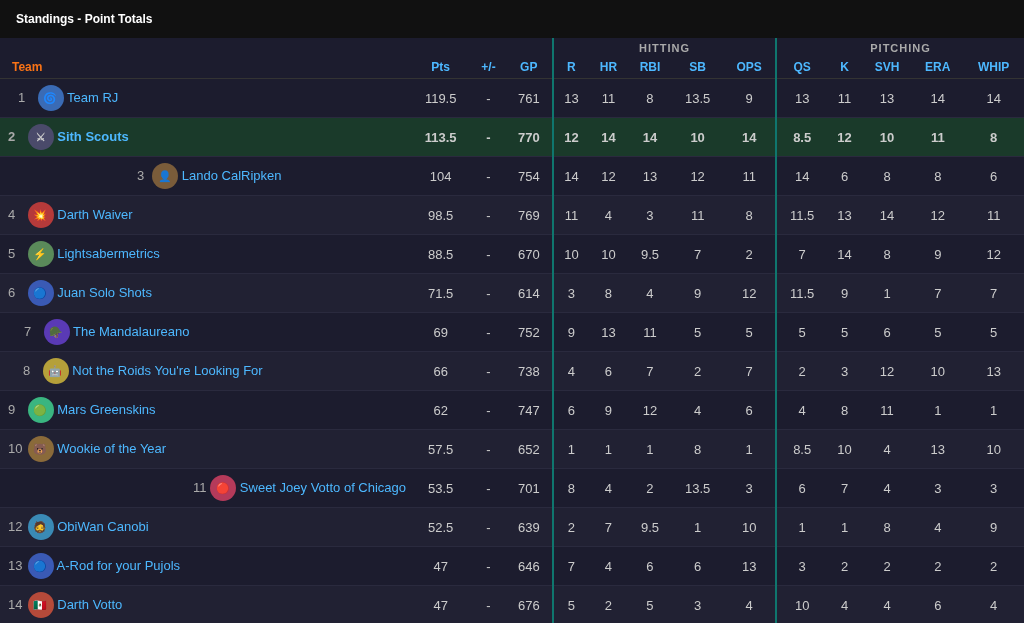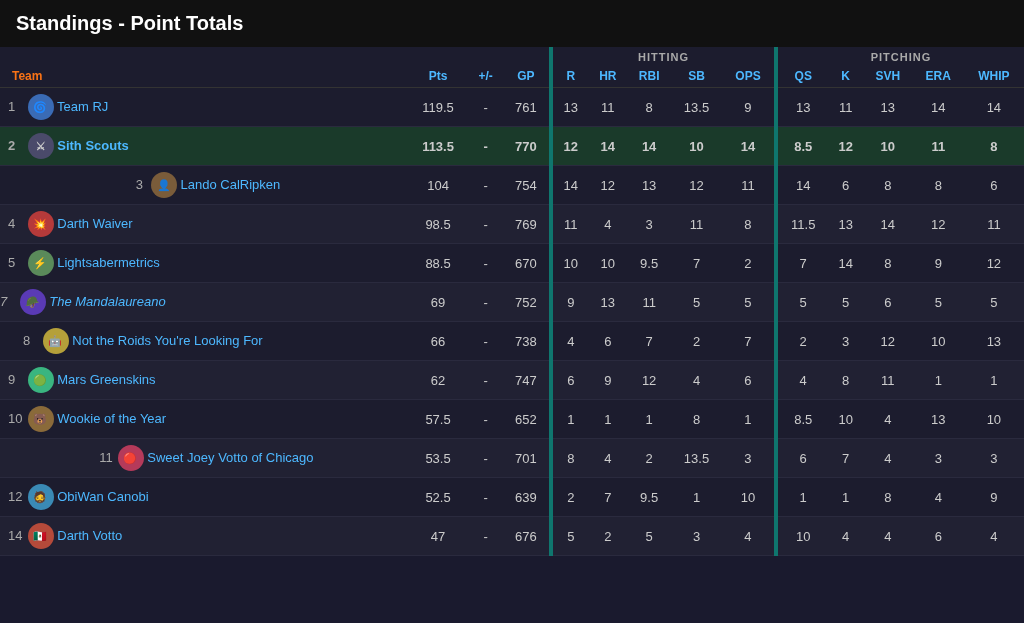--- a/index.html
+++ b/index.html
@@ -11,21 +11,21 @@
       width: 1024px;
       min-height: 623px;
     }
     .container {
       background: #1c1c2e;
       padding: 0;
     }
     .page-title {
       background: #111;
       color: #fff;
-      font-size: 20px;
+      font-size: 12px;
       font-weight: bold;
       padding: 12px 16px;
     }
     table {
       width: 100%;
       border-collapse: collapse;
     }
     thead tr.category-row th {
       background: #1c1c2e;
       color: #aaa;
@@ -85,21 +85,21 @@
     .team-name {
       color: #4db8ff;
     }
     .section-header {
       text-align: center;
       font-size: 11px;
       color: #999;
       letter-spacing: 1px;
     }
     .divider-col {
-      border-left: 4px solid #0f766e;
+      border-left: 2px solid #0f766e;
     }
   </style>
 </head>
 <body>
 
 <div class="container">
   <div class="page-title">Standings - Point Totals</div>
   <table>
     <thead>
       <tr class="category-row">
@@ -119,21 +119,21 @@
         <th>OPS</th>
         <th class="divider-col">QS</th>
         <th>K</th>
         <th>SVH</th>
         <th>ERA</th>
         <th>WHIP</th>
       </tr>
     </thead>
     <tbody id="standings-body">
     <tr>
-    <td style="text-align:left; padding-left:8px;">
+    <td style="text-align:left; padding-left:18px;">
       <span class="rank">1</span>
       <span class="team-avatar" style="background:#3a6bb5; font-size:11px;">🌀</span>
       <span class="team-name">Team RJ</span>
     </td>
     <td>119.5</td>
     <td>-</td>
     <td>761</td>
     <td class="divider-col">13</td>
     <td>11</td>
     <td>8</td>
@@ -219,21 +219,41 @@
     <td>9.5</td>
     <td>7</td>
     <td>2</td>
     <td class="divider-col">7</td>
     <td>14</td>
     <td>8</td>
     <td>9</td>
     <td>12</td>
   </tr>
         <tr>
-    <td style="text-align:left; padding-left:0;font-style:italic;">
+    <td style="text-align:left; padding-left:8px;">
+      <span class="rank">6</span>
+      <span class="team-avatar" style="background:#3a5ab5; font-size:11px;">🔵</span>
+      <span class="team-name">Juan Solo Shots</span>
+    </td>
+    <td>71.5</td>
+    <td>-</td>
+    <td>614</td>
+    <td class="divider-col">3</td>
+    <td>8</td>
+    <td>4</td>
+    <td>9</td>
+    <td>12</td>
+    <td class="divider-col">11.5</td>
+    <td>9</td>
+    <td>1</td>
+    <td>7</td>
+    <td>7</td>
+  </tr>
+        <tr>
+    <td style="text-align:left; padding-left:24px;">
       <span class="rank">7</span>
       <span class="team-avatar" style="background:#5a3ab5; font-size:11px;">🪖</span>
       <span class="team-name">The Mandalaureano</span>
     </td>
     <td>69</td>
     <td>-</td>
     <td>752</td>
     <td class="divider-col">9</td>
     <td>13</td>
     <td>11</td>
@@ -299,21 +319,21 @@
     <td>1</td>
     <td>8</td>
     <td>1</td>
     <td class="divider-col">8.5</td>
     <td>10</td>
     <td>4</td>
     <td>13</td>
     <td>10</td>
   </tr>
         <tr>
-    <td style="text-align:center; padding-left:8px;">
+    <td style="text-align:right; padding-left:8px;">
       <span class="rank">11</span>
       <span class="team-avatar" style="background:#b53a5a; font-size:11px;">🔴</span>
       <span class="team-name">Sweet Joey Votto of Chicago</span>
     </td>
     <td>53.5</td>
     <td>-</td>
     <td>701</td>
     <td class="divider-col">8</td>
     <td>4</td>
     <td>2</td>
@@ -337,20 +357,40 @@
     <td class="divider-col">2</td>
     <td>7</td>
     <td>9.5</td>
     <td>1</td>
     <td>10</td>
     <td class="divider-col">1</td>
     <td>1</td>
     <td>8</td>
     <td>4</td>
     <td>9</td>
+  </tr>
+        <tr>
+    <td style="text-align:left; padding-left:8px;">
+      <span class="rank">13</span>
+      <span class="team-avatar" style="background:#3a5ab5; font-size:11px;">🔵</span>
+      <span class="team-name">A-Rod for your Pujols</span>
+    </td>
+    <td>47</td>
+    <td>-</td>
+    <td>646</td>
+    <td class="divider-col">7</td>
+    <td>4</td>
+    <td>6</td>
+    <td>6</td>
+    <td>13</td>
+    <td class="divider-col">3</td>
+    <td>2</td>
+    <td>2</td>
+    <td>2</td>
+    <td>2</td>
   </tr>
         <tr>
     <td style="text-align:left; padding-left:8px;">
       <span class="rank">14</span>
       <span class="team-avatar" style="background:#b54a3a; font-size:11px;">🇲🇽</span>
       <span class="team-name">Darth Votto</span>
     </td>
     <td>47</td>
     <td>-</td>
     <td>676</td>

